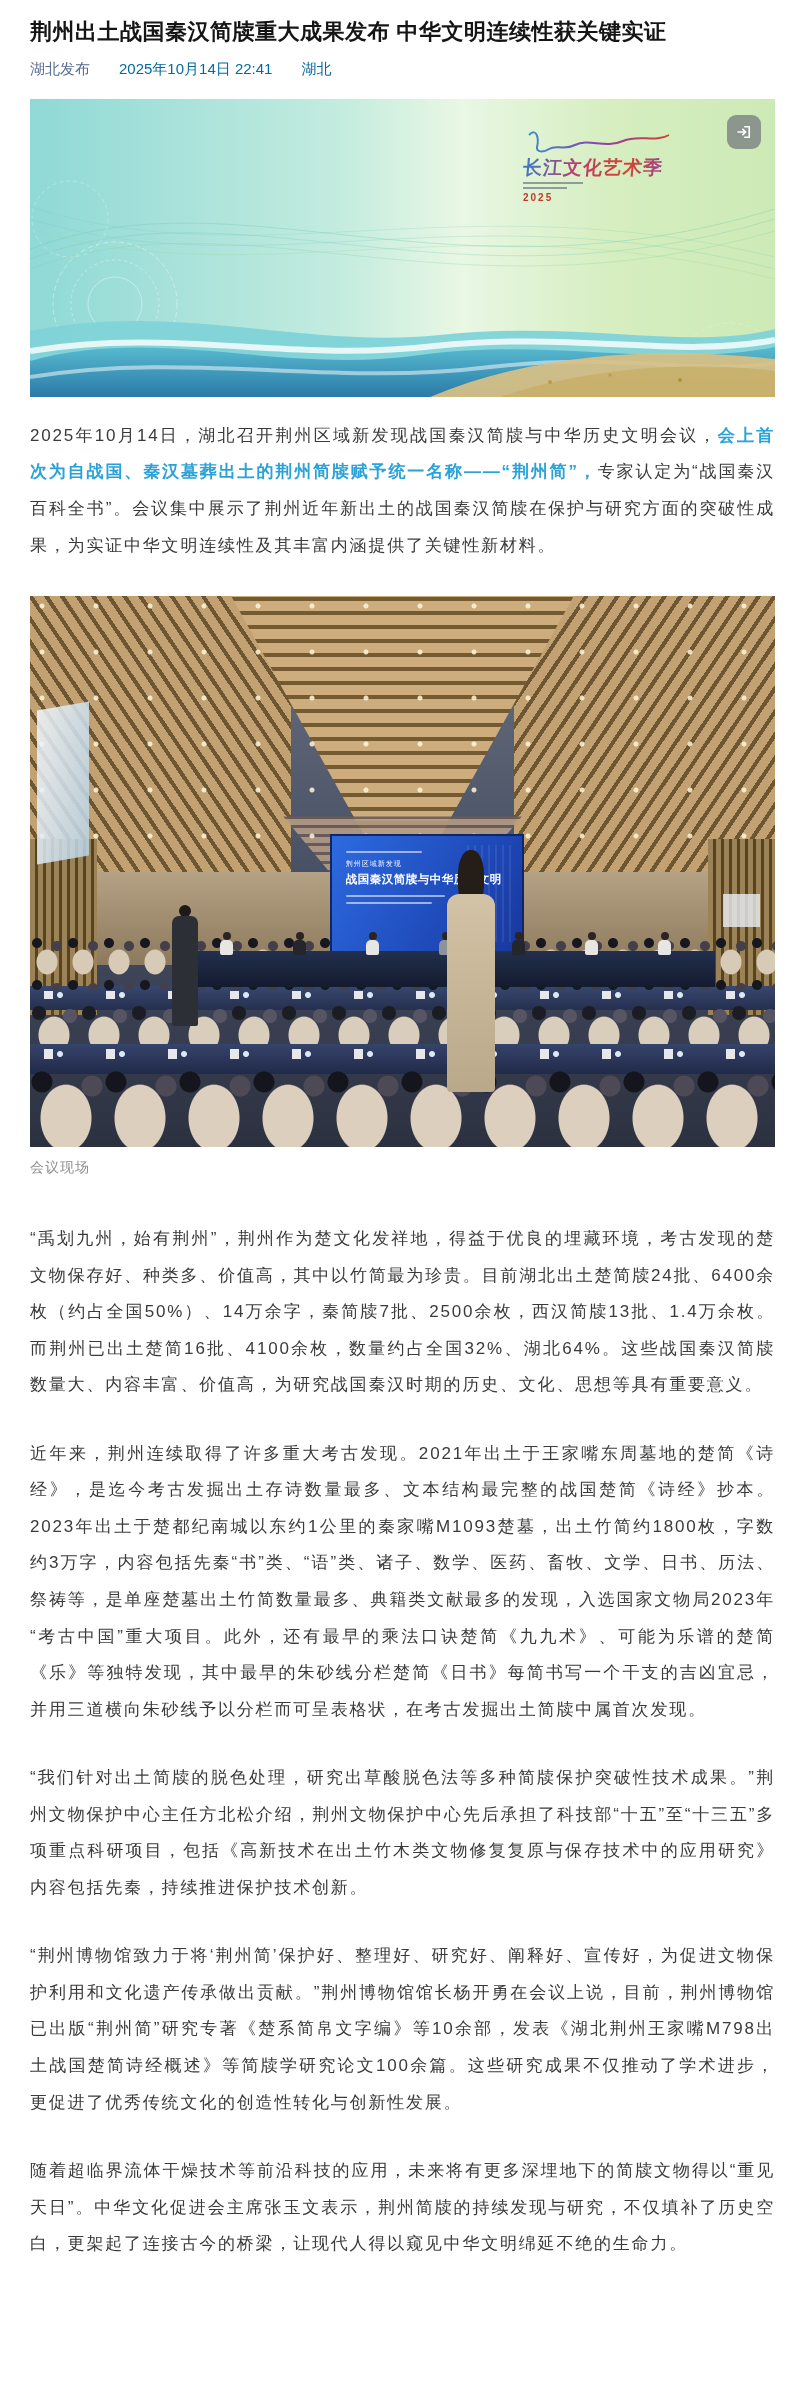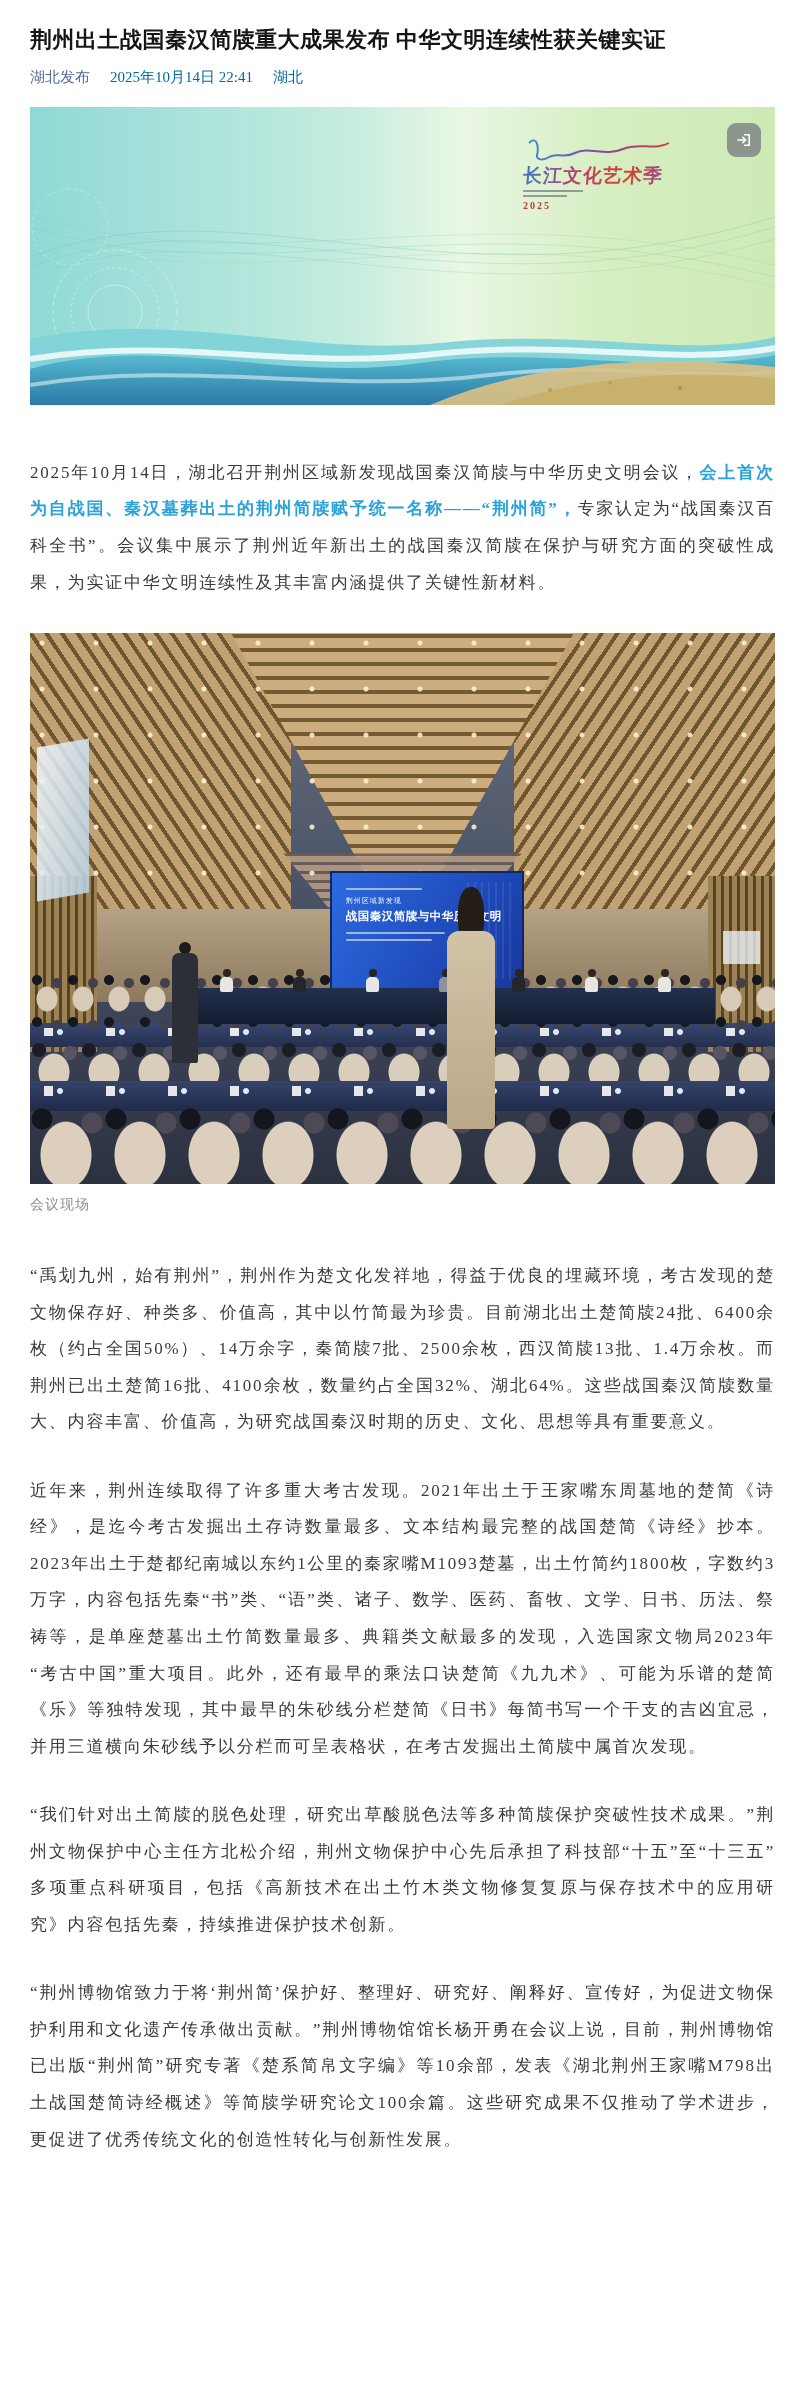--- a/index.html
+++ b/index.html
@@ -1,40 +1,40 @@
 <!DOCTYPE html>
 <html lang="zh"><head>
 <meta charset="utf-8">
 <style>
   html,body{margin:0;padding:0;background:#fff;}
   body{font-family:"Liberation Sans","DejaVu Sans",sans-serif;color:#333;}
-  .page{width:805px;margin:0 auto;padding:14px 30px 40px;box-sizing:border-box;background:#fff;font-family:Liberation Serif, serif;}
+  .page{width:805px;margin:0 auto;padding:6px 30px 40px;box-sizing:border-box;background:#fff;}
 
   
   .title{font-size:22px;line-height:1.45;font-weight:700;color:#151515;margin:10px 0 12px;letter-spacing:.5px;}
-  .byline{display:flex;align-items:flex-end;gap:20px;font-size:15px;margin-bottom:20px;}
+  .byline{display:flex;align-items:flex-end;gap:29px;font-size:15px;margin-bottom:20px;}
   .account{color:#576b95;font-weight:500;text-decoration:none;cursor:pointer;}
   .meta{color:#0369a1;}
 
   
   .banner{position:relative;width:745px;height:298px;overflow:hidden;background:#aee3dc;}
   .banner svg.bg{position:absolute;inset:0;display:block;}
   .banner-logo{position:absolute;right:52px;top:26px;width:200px;text-align:left;line-height:1.1;}
   .logo-text{font-size:19px;font-weight:800;letter-spacing:1px;transform:skewX(-5deg);
     background:linear-gradient(90deg,#3a7bc8 0%,#c4386a 28%,#d4452f 52%,#8a42b0 76%,#d0342c 100%);
     -webkit-background-clip:text;background-clip:text;color:transparent;}
   .logo-bars{width:60px;height:2px;background:#6a6f7a;margin:3px 0 2px;opacity:.65;}
   .logo-bars.b2{width:44px;}
   .logo-year{font-size:10px;font-weight:700;color:#c03a30;letter-spacing:2px;margin-top:3px;}
   .share-btn{position:absolute;top:16px;right:14px;width:34px;height:34px;border-radius:9px;
     background:rgba(120,126,130,.78);display:flex;align-items:center;justify-content:center;cursor:pointer;}
 
   
   article p.para{font-size:17px;line-height:2.15;letter-spacing:1.8px;text-align:justify;color:#3a3a3a;margin:0 0 32px;}
-  article p.para.first{margin-top:50px;}
+  article p.para.first{margin-top:21px;}
   .hl{color:#2aa2d8;font-weight:700;}
 
   
   .photo-figure{margin:0 0 44px;}
   .photo{position:relative;width:745px;height:551px;overflow:hidden;cursor:pointer;
     background:linear-gradient(#6a7280 0%,#454d62 55%,#2c3140 100%);}
   .ceil-left{position:absolute;left:0;top:0;width:35%;height:54%;
     background:repeating-linear-gradient(56deg,#c2a173 0 9px,#6e5632 9px 13px);}
   .ceil-right{position:absolute;right:0;top:0;width:35%;height:54%;
     background:repeating-linear-gradient(-56deg,#c2a173 0 9px,#6e5632 9px 13px);}
@@ -240,15 +240,16 @@
         <div class="stander2"></div>
         <div class="stander"></div>
       </div>
       <figcaption class="caption">会议现场</figcaption>
     </figure>
 
     <p class="para">“禹划九州，始有荆州”，荆州作为楚文化发祥地，得益于优良的埋藏环境，考古发现的楚文物保存好、种类多、价值高，其中以竹简最为珍贵。目前湖北出土楚简牍24批、6400余枚（约占全国50%）、14万余字，秦简牍7批、2500余枚，西汉简牍13批、1.4万余枚。而荆州已出土楚简16批、4100余枚，数量约占全国32%、湖北64%。这些战国秦汉简牍数量大、内容丰富、价值高，为研究战国秦汉时期的历史、文化、思想等具有重要意义。</p>
     <p class="para">近年来，荆州连续取得了许多重大考古发现。2021年出土于王家嘴东周墓地的楚简《诗经》，是迄今考古发掘出土存诗数量最多、文本结构最完整的战国楚简《诗经》抄本。 2023年出土于楚都纪南城以东约1公里的秦家嘴M1093楚墓，出土竹简约1800枚，字数约3万字，内容包括先秦“书”类、“语”类、诸子、数学、医药、畜牧、文学、日书、历法、祭祷等，是单座楚墓出土竹简数量最多、典籍类文献最多的发现，入选国家文物局2023年“考古中国”重大项目。此外，还有最早的乘法口诀楚简《九九术》、可能为乐谱的楚简《乐》等独特发现，其中最早的朱砂线分栏楚简《日书》每简书写一个干支的吉凶宜忌，并用三道横向朱砂线予以分栏而可呈表格状，在考古发掘出土简牍中属首次发现。</p>
     <p class="para">“我们针对出土简牍的脱色处理，研究出草酸脱色法等多种简牍保护突破性技术成果。”荆州文物保护中心主任方北松介绍，荆州文物保护中心先后承担了科技部“十五”至“十三五”多项重点科研项目，包括《高新技术在出土竹木类文物修复复原与保存技术中的应用研究》内容包括先秦，持续推进保护技术创新。</p>
     <p class="para">“荆州博物馆致力于将‘荆州简’保护好、整理好、研究好、阐释好、宣传好，为促进文物保护利用和文化遗产传承做出贡献。”荆州博物馆馆长杨开勇在会议上说，目前，荆州博物馆已出版“荆州简”研究专著《楚系简帛文字编》等10余部，发表《湖北荆州王家嘴M798出土战国楚简诗经概述》等简牍学研究论文100余篇。这些研究成果不仅推动了学术进步，更促进了优秀传统文化的创造性转化与创新性发展。</p>
+    <p class="para">随着超临界流体干燥技术等前沿科技的应用，未来将有更多深埋地下的简牍文物得以“重见天日”。中华文化促进会主席张玉文表示，荆州简牍的持续发现与研究，不仅填补了历史空白，更架起了连接古今的桥梁，让现代人得以窥见中华文明绵延不绝的生命力。</p>
 
   </article>
 </div>
 
 </body></html>

